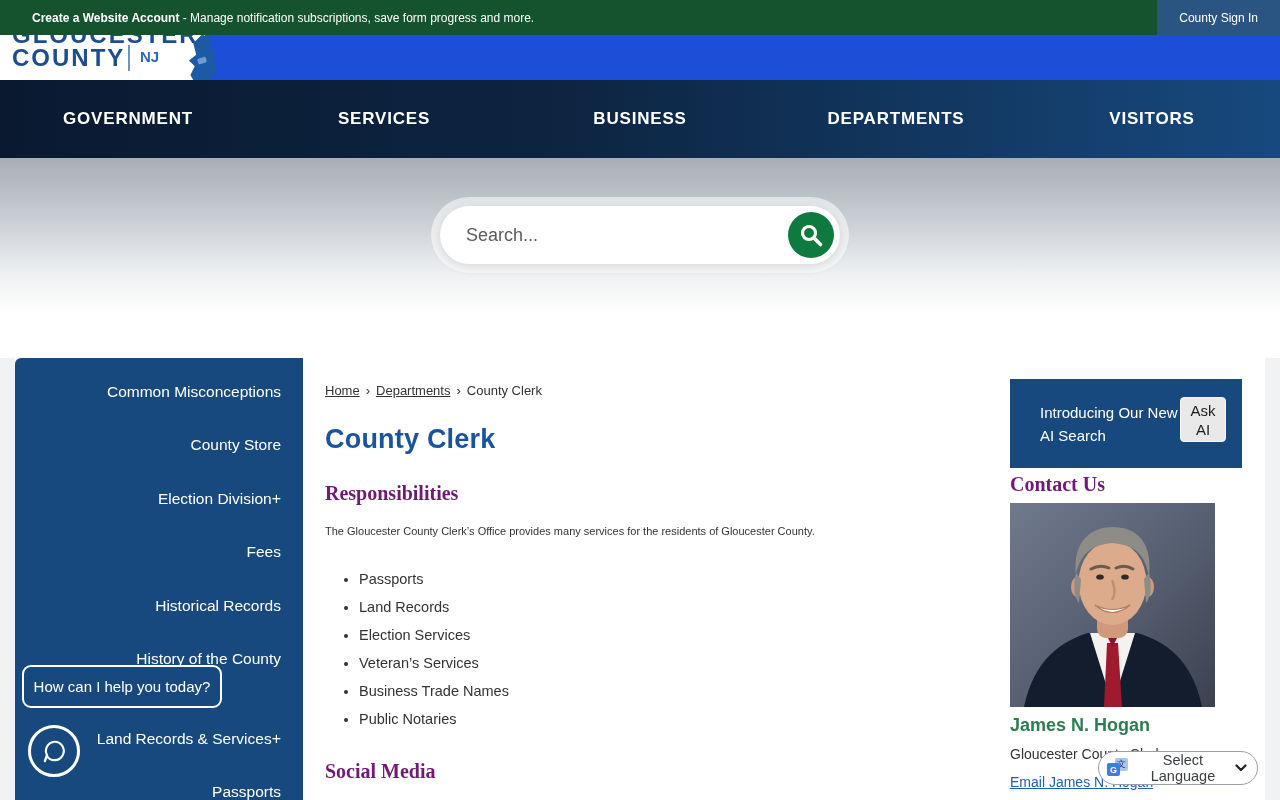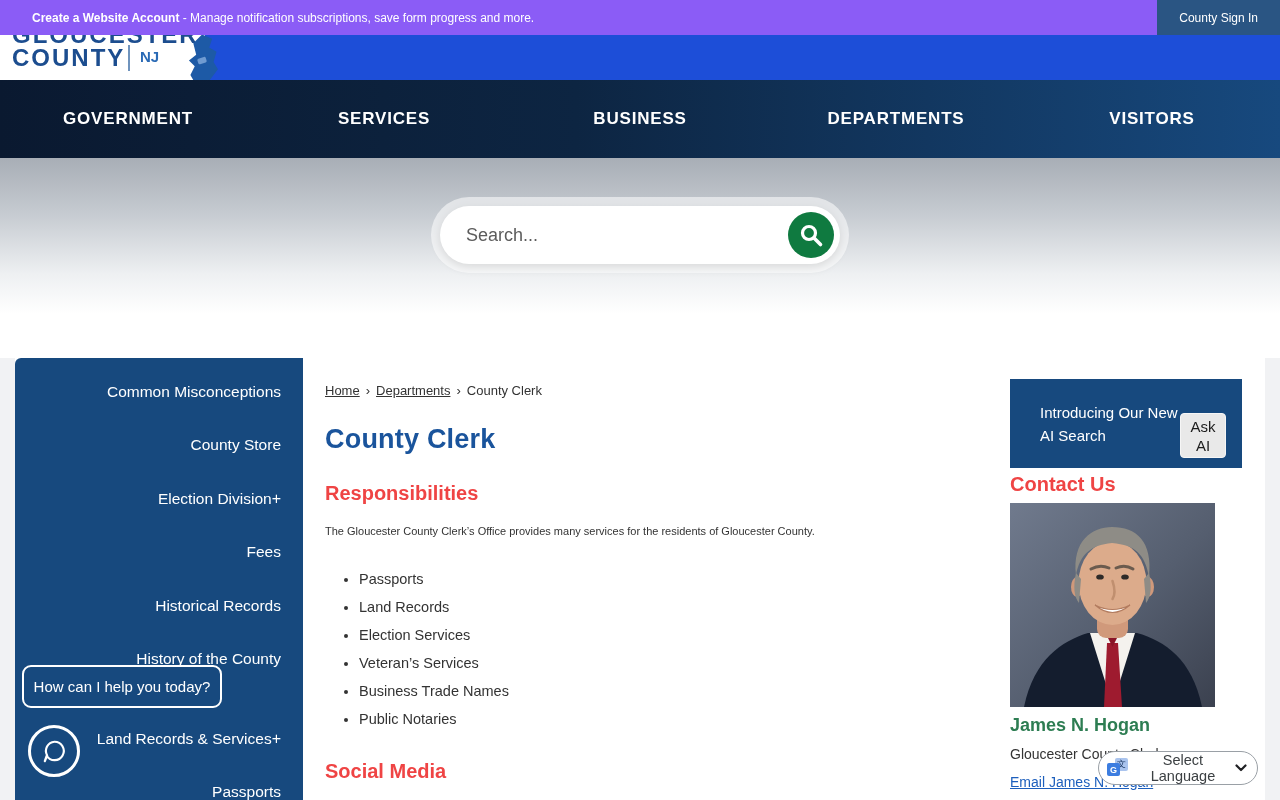--- a/index.html
+++ b/index.html
@@ -1,20 +1,20 @@
 <!DOCTYPE html>
 <html><head>
 <meta charset="utf-8">
 <style>
   * { margin:0; padding:0; box-sizing:border-box; }
   html,body { font-family:"Liberation Sans", sans-serif; background:#e8eaec; }
   .page { position:relative; width:1280px; height:800px; overflow:hidden; background:#f1f2f4; margin:0 auto; }
 
   
-  .topbar { position:absolute; left:0; top:0; width:1280px; height:35px; background:#8b5cf6; display:flex; align-items:center; justify-content:space-between; z-index:30; }
+  .topbar { position:absolute; left:0; top:0; width:1280px; height:35px; background:#14532d; display:flex; align-items:center; justify-content:space-between; z-index:30; }
   .topbar-text { color:#fff; font-size:12px; padding-left:32px; }
   .topbar-text b { font-weight:bold; }
   .signin-btn { height:35px; background:#2a5583; color:#fff; font-size:12px; border:none; padding:0 22px; cursor:pointer; font-family:inherit; }
 
   
   .header-band { position:absolute; left:0; top:35px; width:1280px; height:45px; background:#1d4ed8; z-index:20; }
   .logo-box { position:absolute; left:0; top:0; width:205px; height:45px; background:#fff; overflow:visible; }
   .logo-clip { position:absolute; left:0; top:0; width:205px; height:45px; overflow:hidden; }
   .logo-line1 { position:absolute; left:12px; top:-14px; font-size:24px; font-weight:bold; letter-spacing:2px; color:#1c4d8f; }
   .logo-line2 { position:absolute; left:12px; top:9px; font-size:24px; font-weight:bold; letter-spacing:2px; color:#1c4d8f; }
@@ -42,32 +42,32 @@
   .sidebar li { display:flex; align-items:center; justify-content:flex-end; height:53.5px; padding:0 22px 0 34px; color:#fff; font-size:15.5px; cursor:pointer; }
   .sidebar li.gap-before { margin-top:26px; }
   .expand-glyph { font-size:16px; color:#fff; }
 
   
   .center-col { position:absolute; left:310px; top:0; width:660px; }
   .breadcrumb { margin-top:25px; font-size:13px; color:#333; }
   .breadcrumb a { color:#333; text-decoration:underline; cursor:pointer; }
   .crumb-sep { margin:0 6px; color:#333; }
   .page-title { margin-top:26px; font-size:27px; font-weight:bold; color:#1a549c; letter-spacing:0.2px; }
-  .h-green { font-size:20px; font-weight:bold; color:#ef4444; }
+  .h-green { font-size:20px; font-weight:bold; color:#701a75;font-family:Liberation Serif, serif; }
   .resp-heading { margin-top:27px; }
   .intro { margin-top:15px; font-size:11px; color:#333; line-height:23px; max-width:630px; }
   .svc-list { margin-top:27px; padding-left:34px; }
   .svc-list li { font-size:14.5px; color:#333; margin-bottom:9.5px; line-height:18.5px; }
   .social-heading { margin-top:31px; }
 
   
   .right-col { position:absolute; left:995px; top:0; width:232px; }
   .ai-banner { position:absolute; left:0; top:21px; width:232px; height:89px; background:#17497e; color:#fff; }
   .ai-text { position:absolute; left:30px; top:22px; width:145px; font-size:15px; line-height:23px; }
-  .ask-ai-btn { position:absolute; right:16px; top:34px; width:46px; height:45px; background:#e9e9e9; color:#1c1c1c; border:1px solid #f6f6f6; border-radius:4px; font-size:15px; line-height:19px; cursor:pointer; font-family:inherit; padding:3px 2px; }
+  .ask-ai-btn { position:absolute; right:16px; top:18px; width:46px; height:45px; background:#e9e9e9; color:#1c1c1c; border:1px solid #f6f6f6; border-radius:4px; font-size:15px; line-height:19px; cursor:pointer; font-family:inherit; padding:3px 2px; }
   .contact-heading { position:absolute; left:0; top:115px; }
   .portrait { position:absolute; left:0; top:145px; width:205px; height:204px; cursor:default; }
   .contact-name { position:absolute; left:0; top:357px; font-size:18px; font-weight:bold; color:#2d7d52; }
   .contact-title { position:absolute; left:0; top:388px; font-size:14px; color:#333; }
   .contact-email { position:absolute; left:0; top:416px; font-size:14px; color:#1d5fbd; text-decoration:underline; cursor:pointer; }
 
   
   .chat-tooltip { position:absolute; left:22px; top:665px; width:200px; height:43px; border:2px solid #fff; border-radius:9px; display:flex; align-items:center; justify-content:center; color:#fff; font-size:15px; z-index:40; background:transparent; }
   .chat-btn { position:absolute; left:28px; top:725px; width:52px; height:52px; border:3px solid #fff; border-radius:50%; background:transparent; display:flex; align-items:center; justify-content:center; cursor:pointer; z-index:40; }
 

